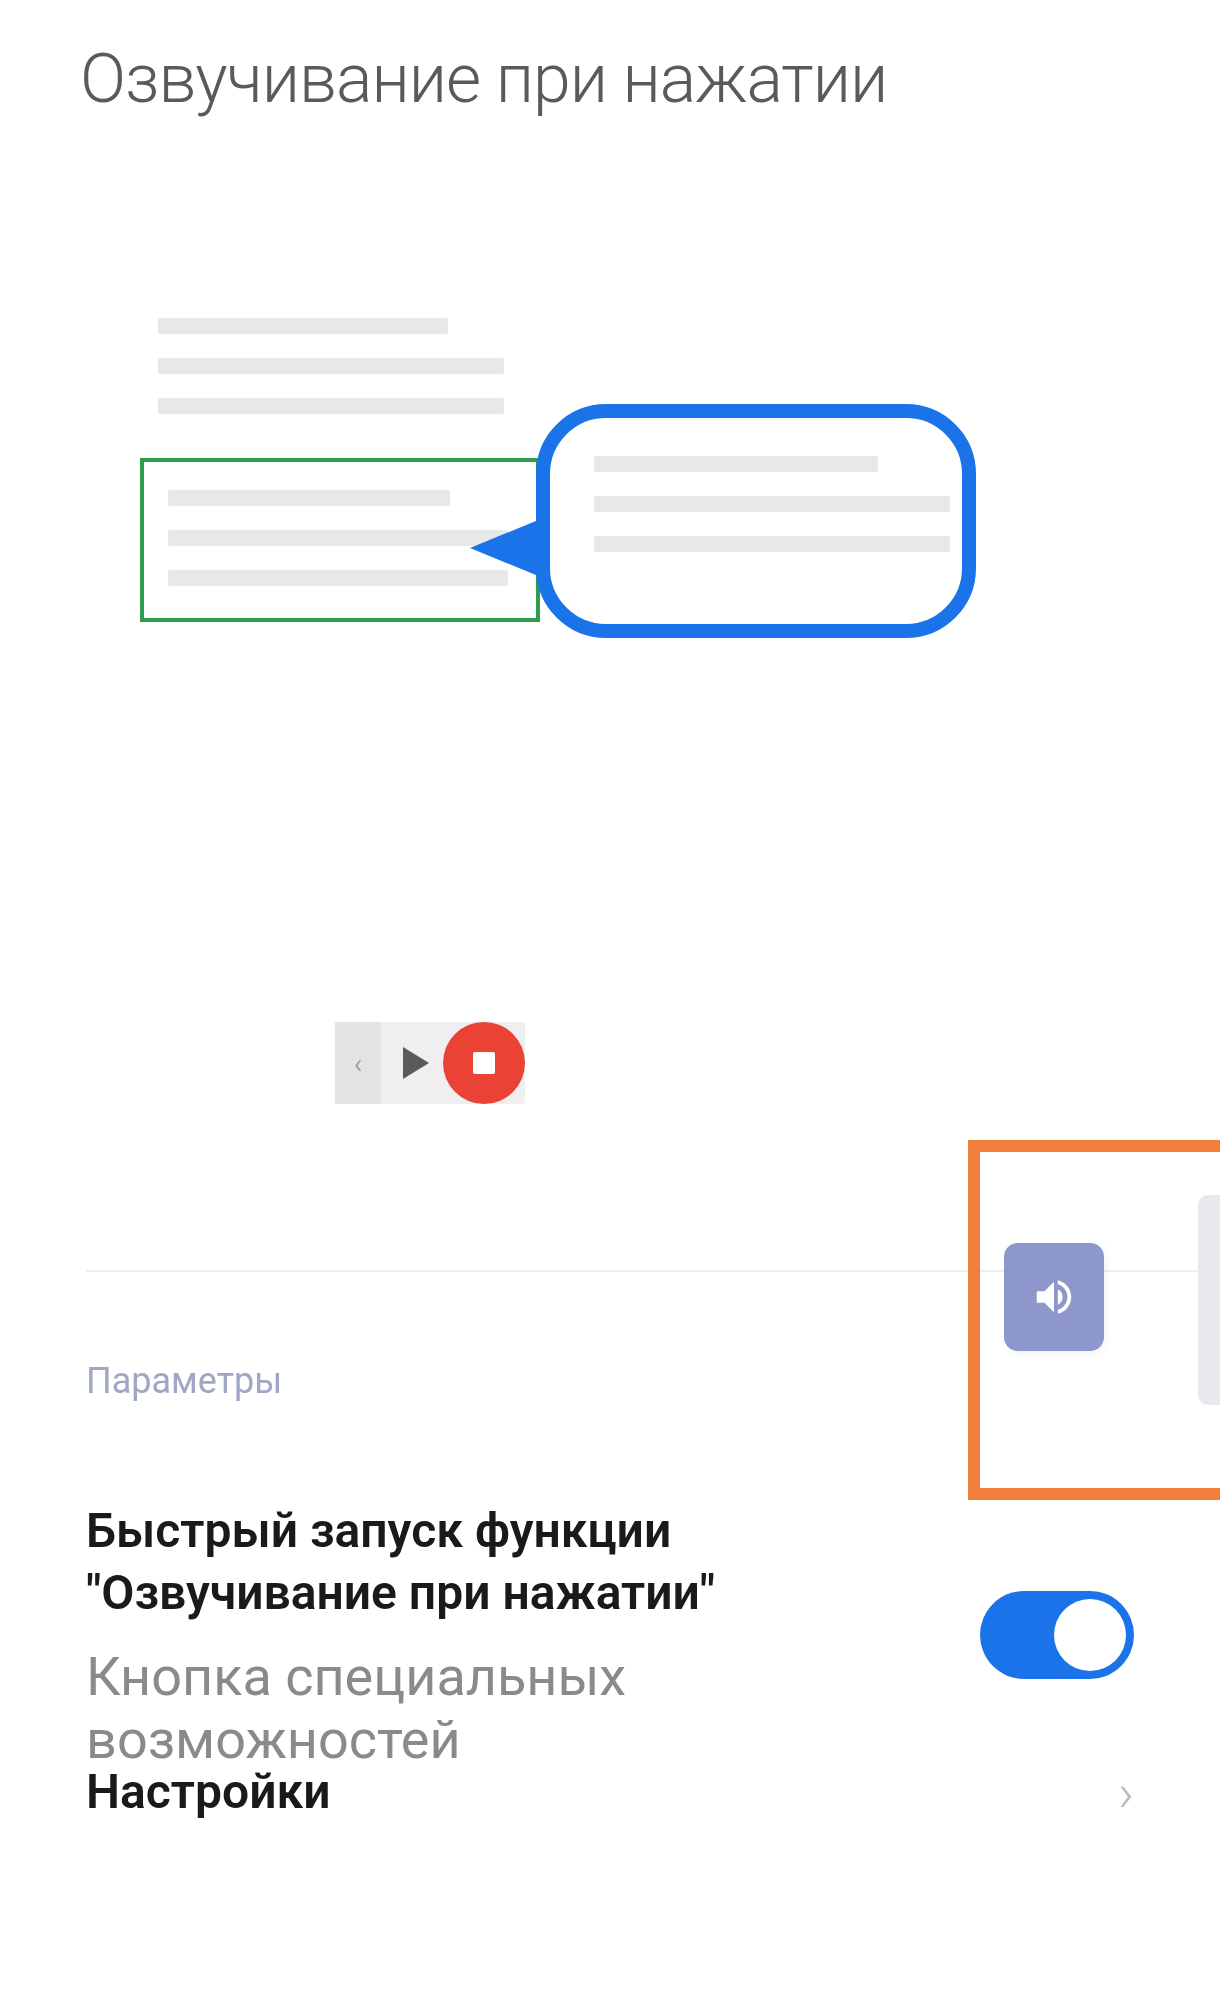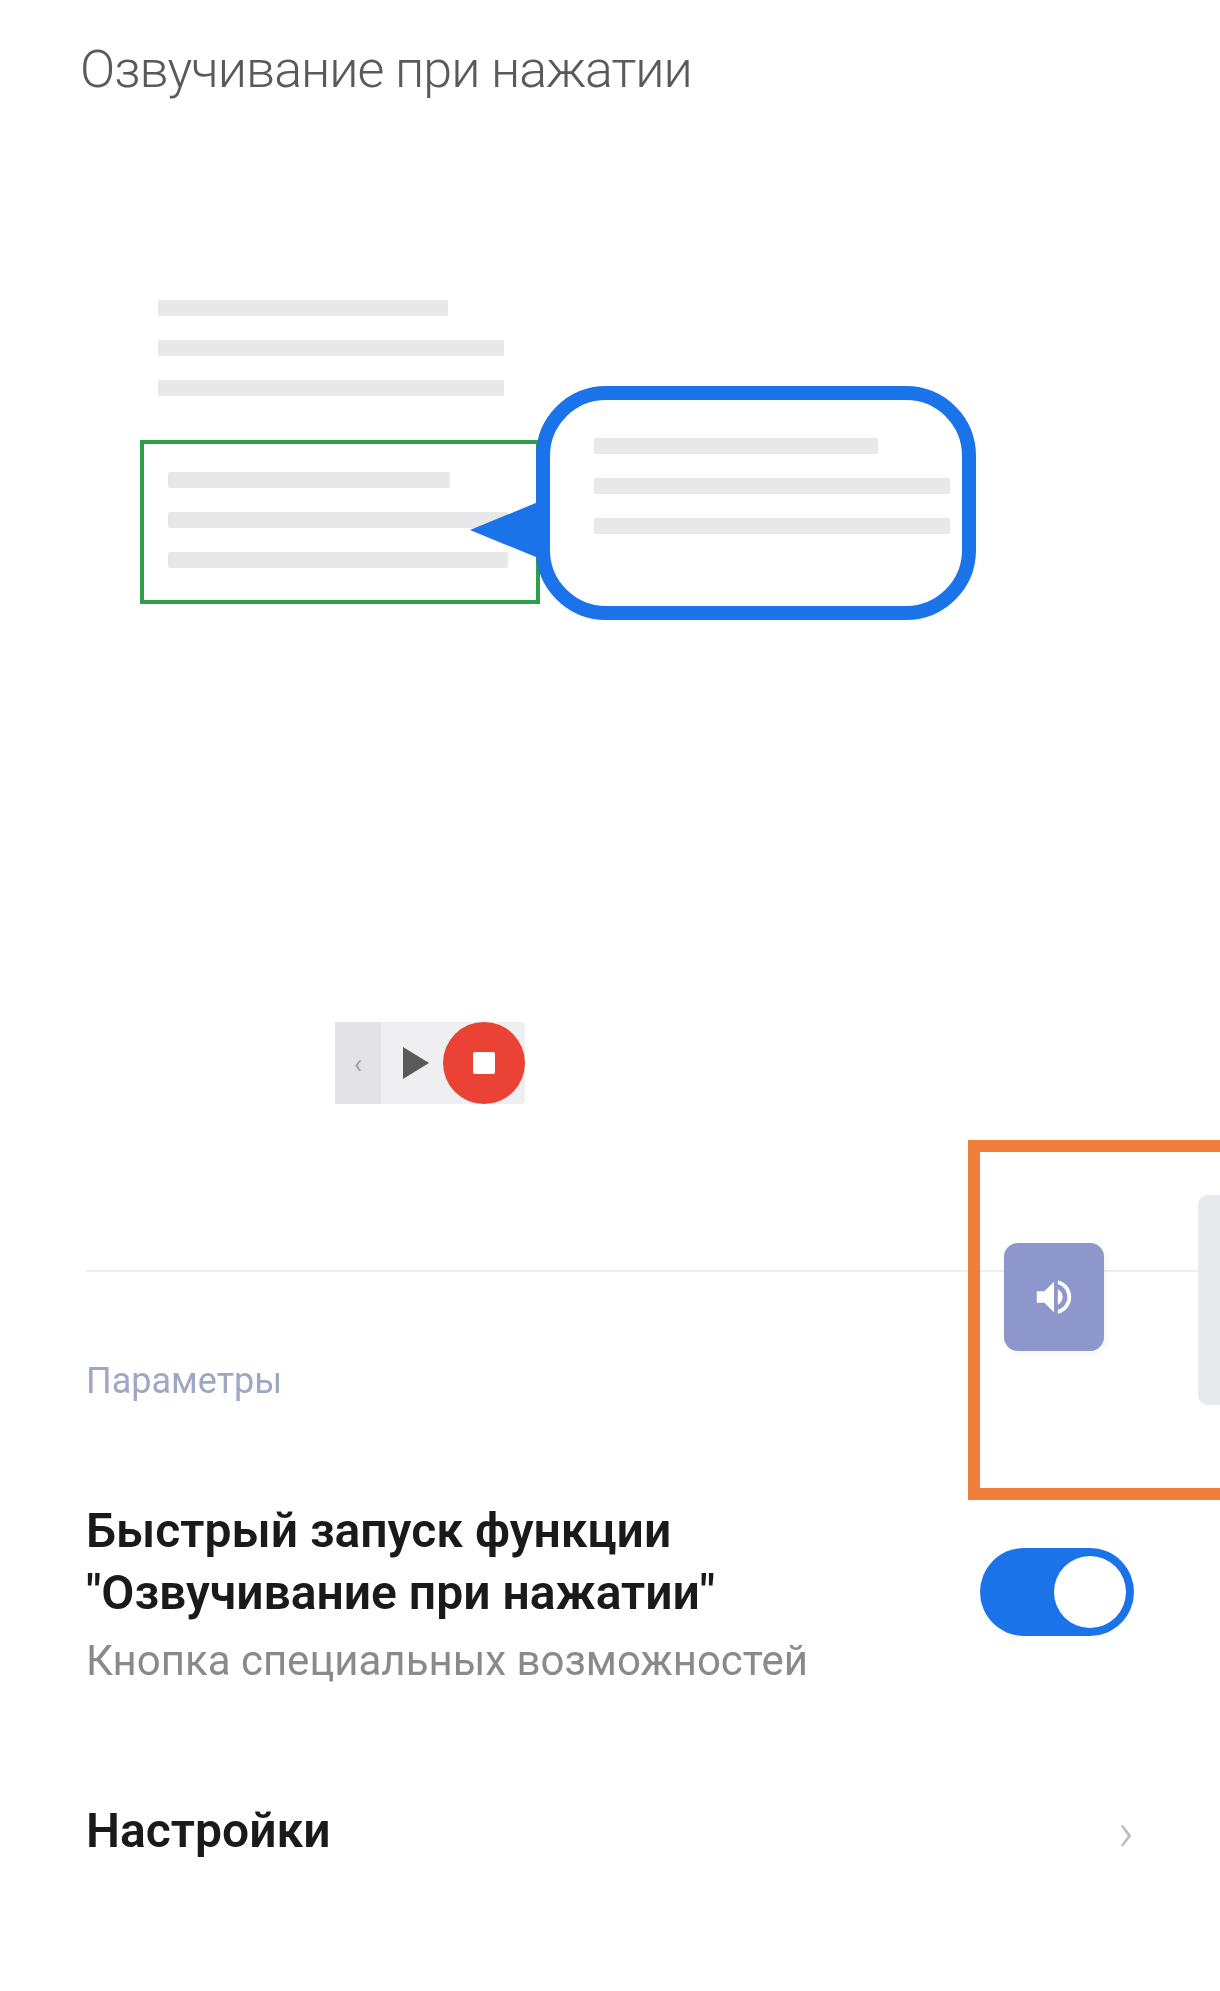--- a/index.html
+++ b/index.html
@@ -9,21 +9,21 @@
     }
     body {
       font-family: -apple-system, BlinkMacSystemFont, 'Segoe UI', Roboto, Helvetica, Arial, sans-serif;
       background: #ffffff;
       width: 1220px;
       height: 1991px;
       position: relative;
       overflow: hidden;
     }
     .page-title {
-      font-size: 52px;
+      font-size: 68px;
       font-weight: 300;
       color: #5a5a5a;
       padding: 40px 80px 0 80px;
       line-height: 1.15;
       letter-spacing: -1px;
     }
     .illustration-area {
       position: relative;
       margin-top: 200px;
       height: 400px;
@@ -205,23 +205,23 @@
       flex: 1;
       padding-right: 40px;
     }
     .setting-title {
       font-size: 48px;
       font-weight: 600;
       color: #1a1a1a;
       line-height: 1.3;
     }
     .setting-sub {
-      font-size: 42px;
+      font-size: 54px;
       color: #8a8a8a;
-      margin-top: 11px;
+      margin-top: 20px;
       font-weight: 400;
     }
     .toggle {
       width: 154px;
       height: 88px;
       background: #1a73e8;
       border-radius: 44px;
       position: relative;
       flex-shrink: 0;
     }
@@ -232,21 +232,21 @@
       width: 72px;
       height: 72px;
       background: #fff;
       border-radius: 50%;
     }
 
     .setting-row-2 {
       position: absolute;
       left: 86px;
       right: 86px;
-      top: 1800px;
+      top: 1761px;
       display: flex;
       justify-content: space-between;
       align-items: center;
     }
     .chevron-right {
       font-size: 54px;
       color: #bcbcbc;
       font-weight: 300;
     }
   </style>

